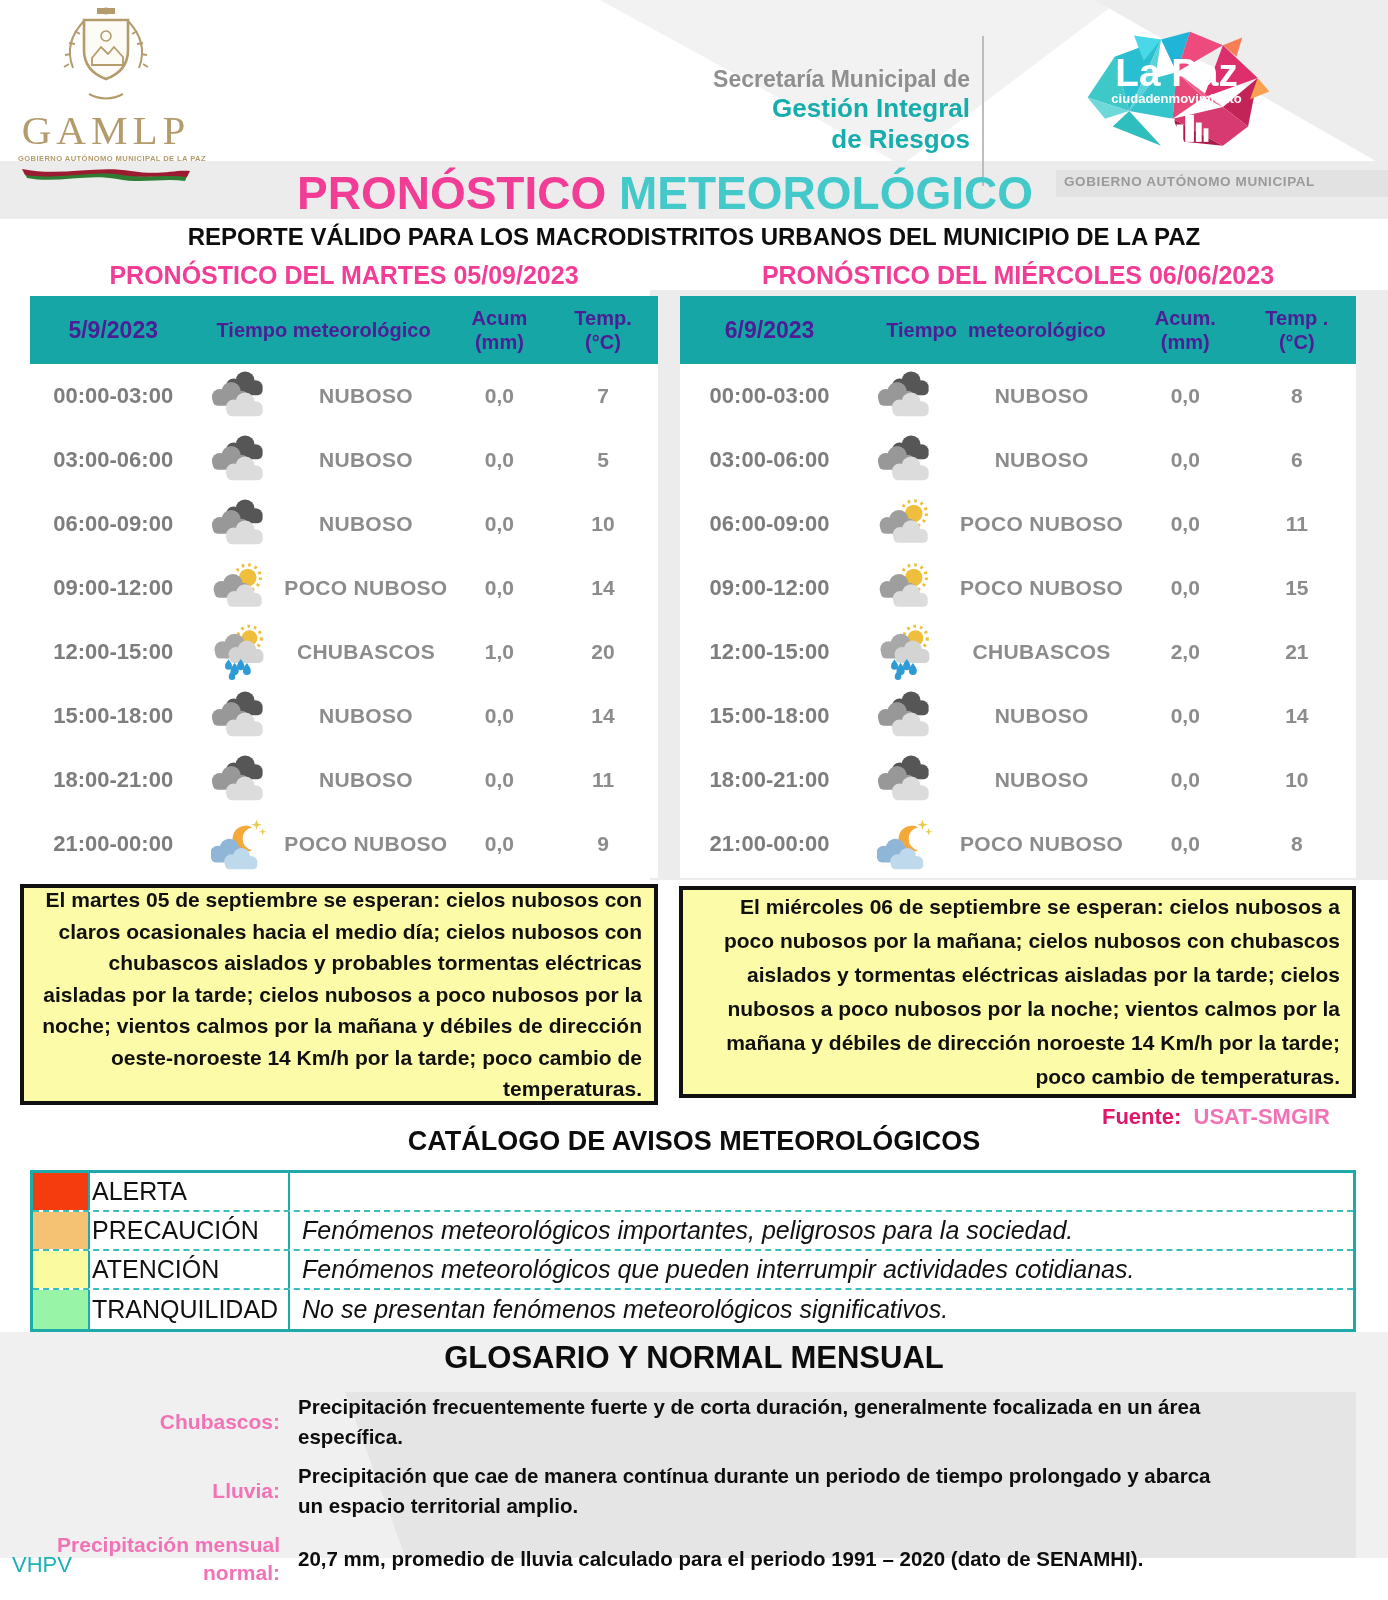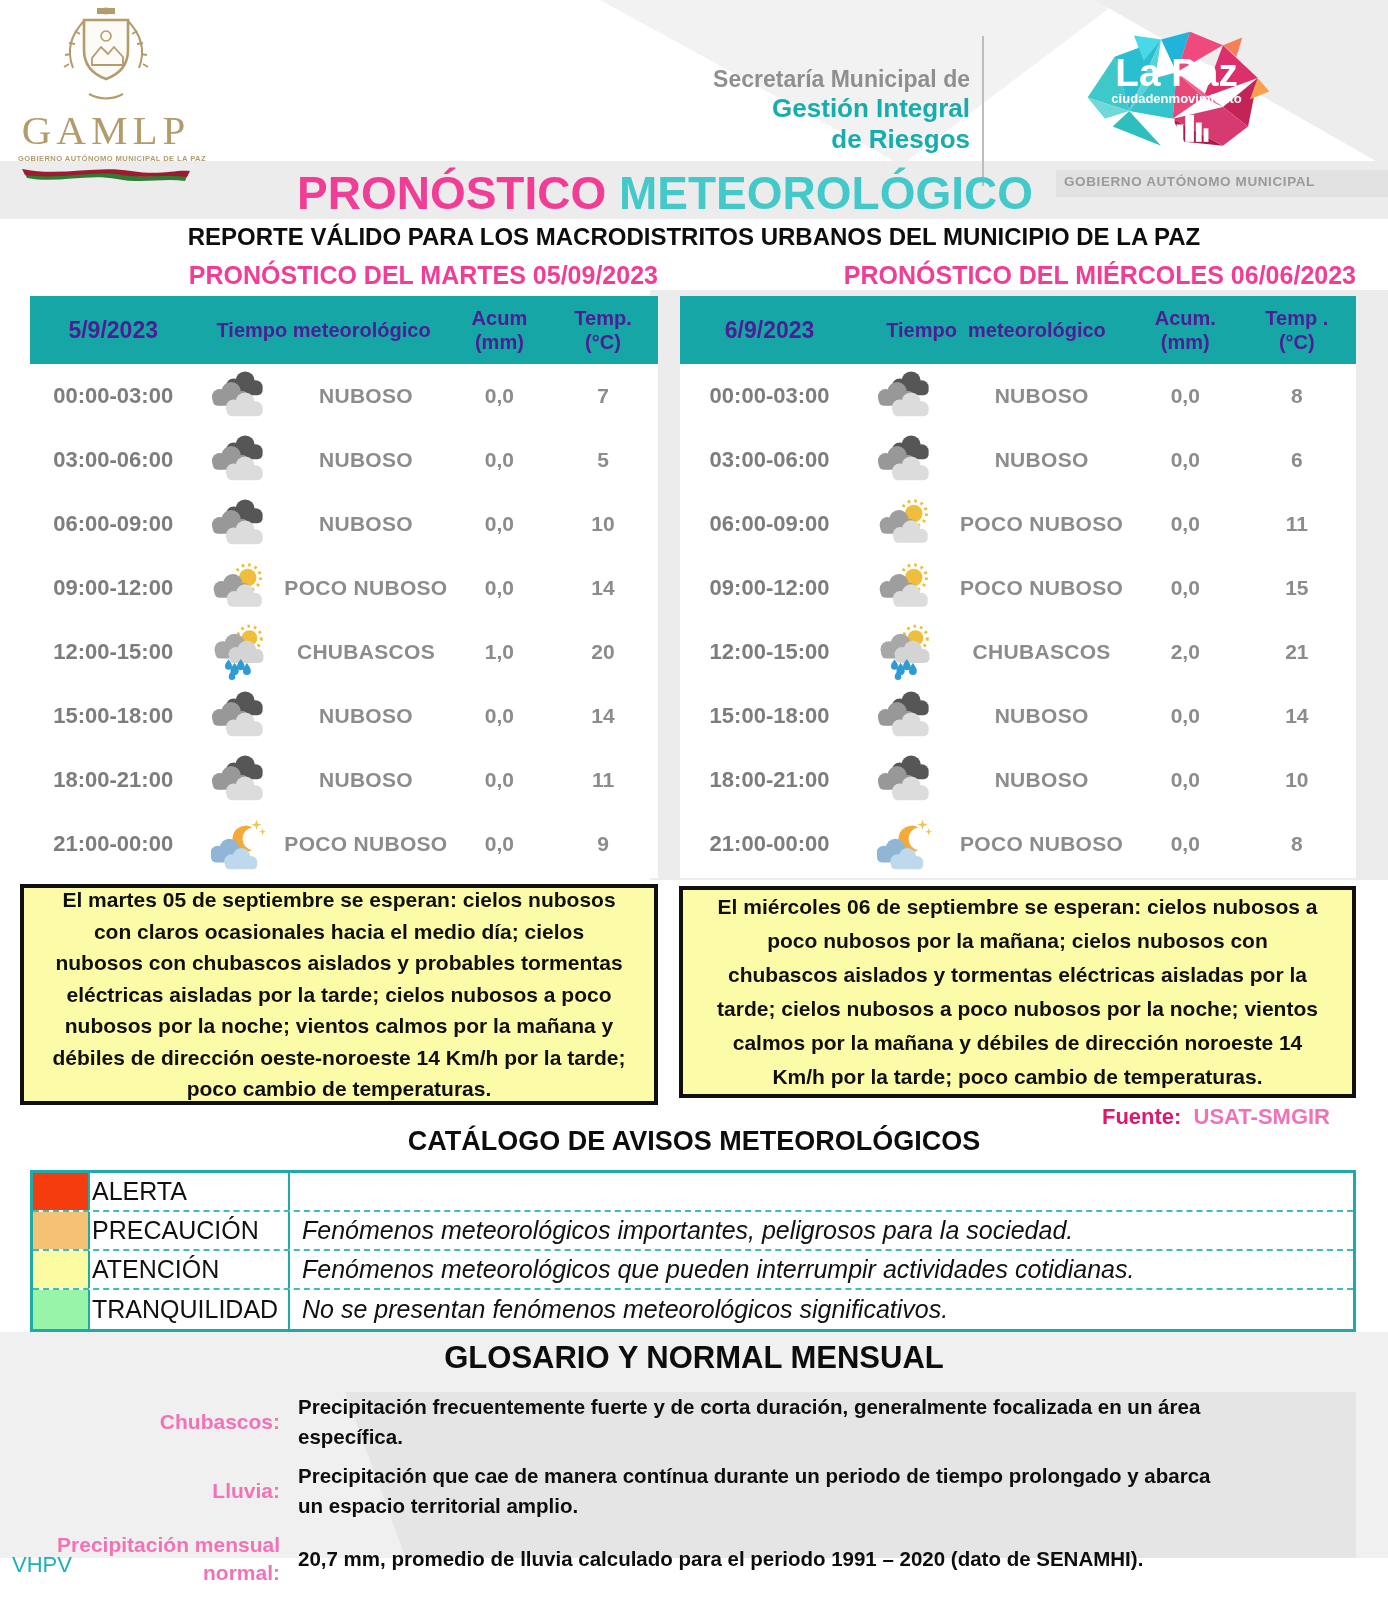--- a/index.html
+++ b/index.html
@@ -39,36 +39,36 @@
                 font-size:46px; font-weight:900; letter-spacing:0; white-space:pre; }
   .main-title .w1 { color:var(--pink); }
   .main-title .w2 { color:var(--tealTitle); }
   .subtitle { position:absolute; left:0; top:223px; width:1388px; text-align:center;
               font-size:24px; font-weight:800; color:#0d0d0d; }
 
   
   .ftable { position:absolute; top:258px; }
   .ftable.t0 { left:30px;  width:628px; }
   .ftable.t1 { left:680px; width:676px; }
-  .ftitle { font-size:25px; font-weight:800; color:var(--pink); text-align:right; height:38px; line-height:34px; }
+  .ftitle { font-size:25px; font-weight:800; color:var(--pink); text-align:center; height:38px; line-height:34px; }
   .thead { height:68px; background:var(--tealBar); color:#4c1d95; display:grid;
            grid-template-columns:26.5% 13.5% 27% 15.5% 17.5%; align-items:center; }
   .thead .h-date { grid-column:1; text-align:center; font-size:23px; font-weight:800; }
   .thead .h-weather { grid-column:2 / span 2; text-align:center; font-size:20px; font-weight:800; white-space:pre; }
   .thead .h-two { display:flex; flex-direction:column; align-items:center; font-size:20px; font-weight:800; line-height:1.2; }
   .wrow { height:64px; display:grid; grid-template-columns:26.5% 13.5% 27% 15.5% 17.5%; align-items:center; }
   .wrow .time { display:flex; justify-content:center; gap:0; font-size:22px; font-weight:700; color:#7d7d7d; }
   .wrow .icon-cell { display:flex; justify-content:center; align-items:center; }
   .wrow .cond { text-align:center; font-size:21px; font-weight:800; color:#8c8c8c; letter-spacing:.3px; }
   .wrow .num { text-align:center; font-size:21px; font-weight:700; color:#8c8c8c; }
 
   
   .ybox { position:absolute; background:var(--yellowBox); border:4px solid #101010;
-          display:flex; align-items:center; justify-content:center; text-align:center;
-          font-size:21px; font-weight:800; color:#101010; padding:6px 28px; }
+          display:flex; align-items:center; justify-content:center; text-align:right;
+          font-size:21px; font-weight:800; color:#101010; padding:6px 12px; }
   .ybox.b0 { left:20px;  top:884px; width:638px; height:221px; line-height:1.5; }
   .ybox.b1 { left:679px; top:886px; width:677px; height:212px; line-height:1.62; }
 
   .fuente { position:absolute; top:1104px; right:58px; font-size:22px; font-weight:800; }
   .fuente .f-label { color:var(--fuenteDark); }
   .fuente .f-value { color:var(--termPink); font-weight:700; margin-left:6px; }
 
   
   .catalog-title { position:absolute; left:0; top:1126px; width:1388px; text-align:center;
                    font-size:27px; font-weight:800; color:#0d0d0d; }

